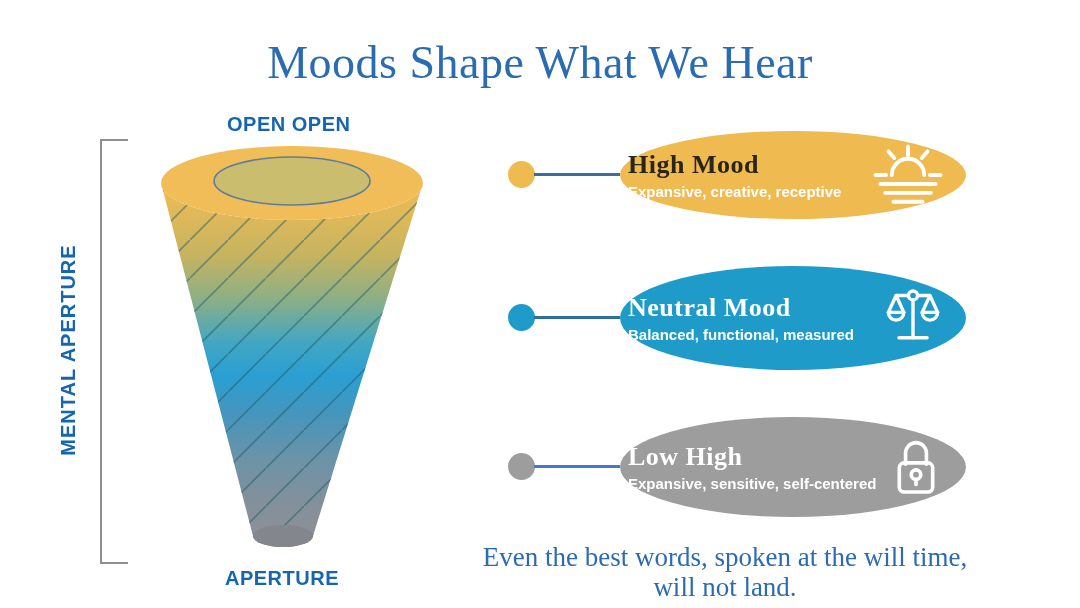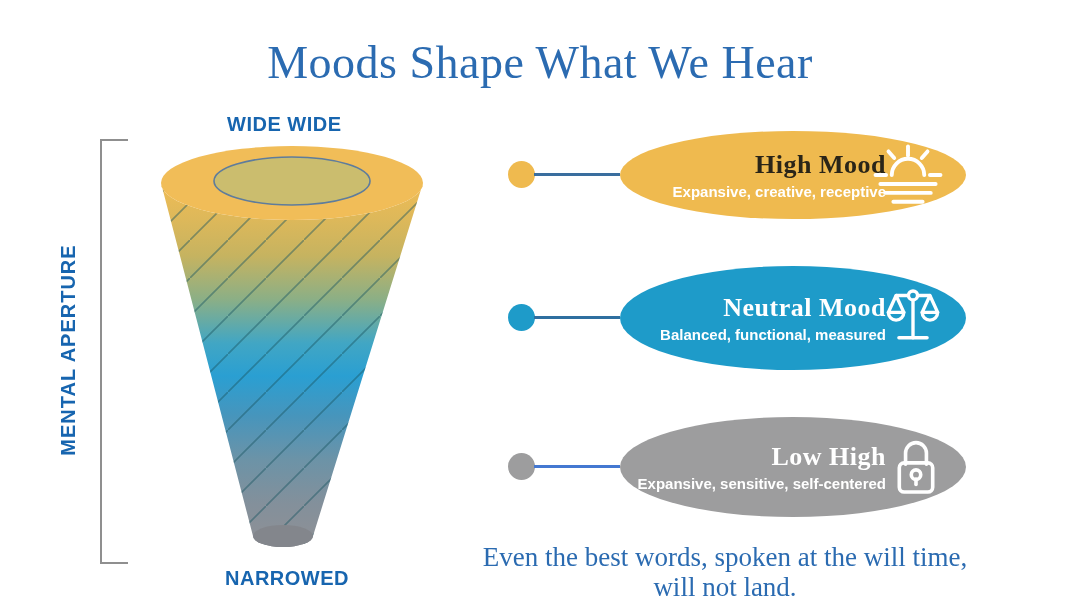--- a/index.html
+++ b/index.html
@@ -37,21 +37,21 @@
   .dot-0 { top:149px; } .dot-1 { top:292px; } .dot-2 { top:441px; }
   .connector { position:absolute; left:534px; width:86px; height:2.5px; }
   .conn-0 { top:161px; } .conn-1 { top:304px; } .conn-2 { top:453px; }
 
   .oval { position:absolute; left:620px; width:346px; border-radius:50%; }
   .oval-0 { top:119px; height:88px; }
   .oval-1 { top:254px; height:104px; }
   .oval-2 { top:405px; height:100px; }
   .oval-text {
     position:absolute; left:8px; right:80px; top:50%;
-    transform:translateY(-50%); text-align:right;
+    transform:translateY(-50%); text-align:left;
   }
   .mood-name {
     font-family:"Liberation Serif", serif; font-weight:bold;
     font-size:26px; line-height:1.1; letter-spacing:0.5px;
   }
   .mood-desc { font-weight:bold; font-size:15px; margin-top:3px; color:#fff; }
   .oval-icon {
     position:absolute; right:22px; top:50%; transform:translateY(-50%);
   }
   .oval-icon svg { display:block; }
@@ -62,21 +62,21 @@
     font-size:27px; line-height:30px; color:#2B6BB1;
   }
 </style>
 </head>
 <body>
 
 <div class="canvas">
 
   <div class="title">Moods Shape What We Hear</div>
 
-  <div class="cap-label label-wide">WIDE WIDE</div>
+  <div class="cap-label label-wide">OPEN OPEN</div>
 
   <div class="bracket"></div>
 
   <div class="aperture-label">MENTAL APERTURE</div>
 
   <svg class="funnel-svg" width="310" height="440" viewBox="140 120 310 440">
     <defs>
       <linearGradient id="conegrad" gradientUnits="userSpaceOnUse" x1="292" y1="171" x2="292" y2="535">
         <stop offset="0" stop-color="#EFBC55"></stop>
         <stop offset="0.10" stop-color="#DDB85A"></stop>
@@ -96,21 +96,21 @@
         <path d="M 161,171 L 253,524 A 30,11 0 0 0 313,524 L 423,171 A 131,37 0 0 1 161,171 Z"></path>
       </clipPath>
     </defs>
     <path d="M 161,171 L 253,524 A 30,11 0 0 0 313,524 L 423,171 A 131,37 0 0 1 161,171 Z" fill="url(#conegrad)"></path>
     <rect x="140" y="150" width="310" height="400" fill="url(#hatch)" clip-path="url(#coneclip)"></rect>
     <ellipse cx="292" cy="171" rx="131" ry="37" fill="#F1BD58"></ellipse>
     <ellipse cx="292" cy="169" rx="78" ry="24" fill="#CBBD6E" stroke="#5E7C9C" stroke-width="1.6"></ellipse>
     <ellipse cx="283" cy="524" rx="30" ry="11" fill="#83868C"></ellipse>
   </svg>
 
-  <div class="cap-label label-narrow">NARROWED</div>
+  <div class="cap-label label-narrow">APERTURE</div>
 
   <div class="dot dot-0" style="background: rgb(239, 186, 79);"></div>
   <div class="connector conn-0" style="background: rgb(58, 110, 158);"></div>
   <div class="oval oval-0" style="background: rgb(239, 186, 79);">
     <div class="oval-text">
       <div class="mood-name" style="color: rgb(42, 37, 24);">High Mood</div>
       <div class="mood-desc" style="color: rgb(255, 255, 255);">Expansive, creative, receptive</div>
     </div>
     <div class="oval-icon">
       <svg width="72" height="65" viewBox="0 0 44 40" fill="none" stroke="#FFFFFF" stroke-width="2.4" stroke-linecap="round">

